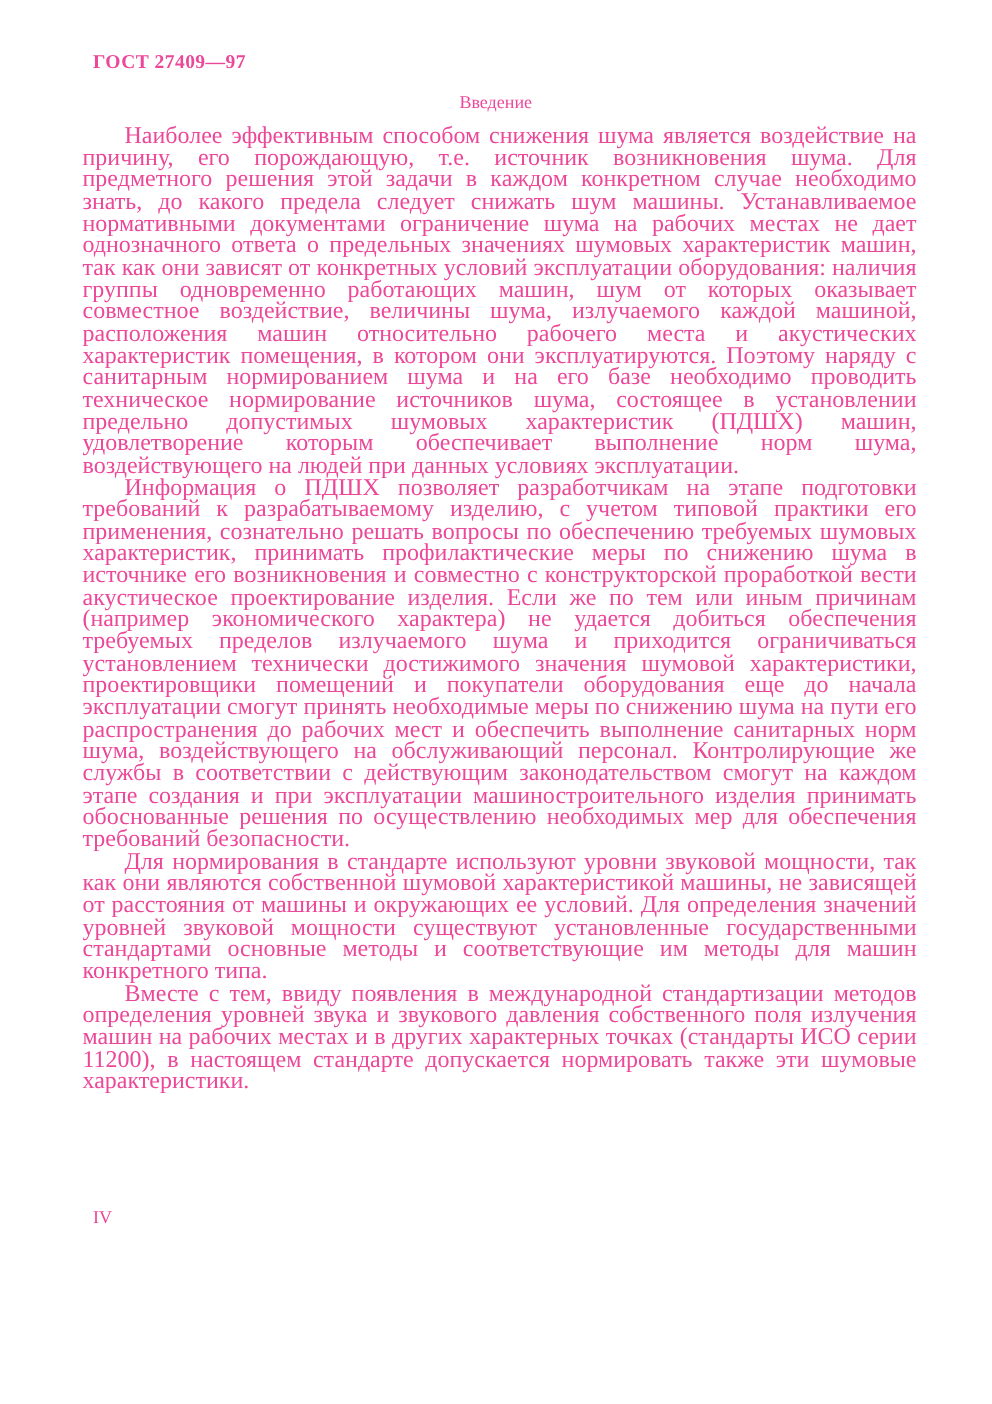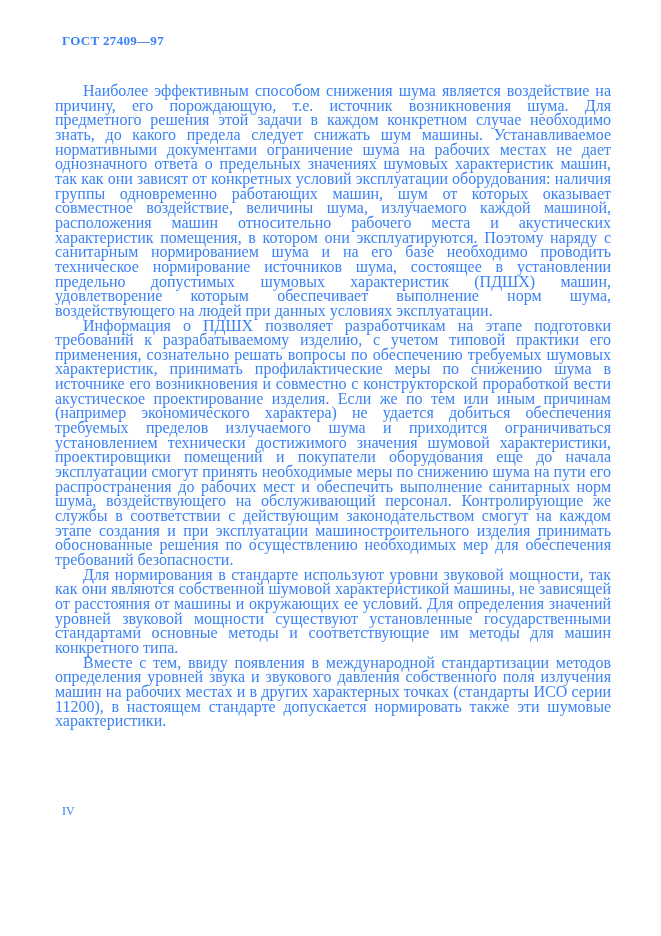--- a/index.html
+++ b/index.html
@@ -5,21 +5,21 @@
   html, body {
     margin: 0;
     padding: 0;
     background: #ffffff;
   }
   .page {
     position: relative;
     width: 661px;
     height: 936px;
     background: #ffffff;
-    color: #3b82f6;
+    color: #ec4899;
     font-family: "Liberation Serif", "DejaVu Serif", serif;
     overflow: hidden;
   }
   .doc-code {
     position: absolute;
     left: 62px;
     top: 33px;
     font-size: 13px;
     font-weight: bold;
     letter-spacing: 0.3px;
@@ -57,20 +57,21 @@
     font-size: 12px;
   }
 </style>
 </head>
 <body>
 
 <div class="page">
 
   <div class="doc-code">ГОСТ 27409—97</div>
 
+  <h1 class="section-title">Введение</h1>
 
   <div class="body-text">
     <p>Наиболее эффективным способом снижения шума является воздействие на причину, его порождающую, т.е. источник возникновения шума. Для предметного решения этой задачи в каждом конкретном случае необходимо знать, до какого предела следует снижать шум машины. Устанавливаемое нормативными документами ограничение шума на рабочих местах не дает однозначного ответа о предельных значениях шумовых характеристик машин, так как они зависят от конкретных условий эксплуатации оборудования: наличия группы одновременно работающих машин, шум от которых оказывает совместное воздействие, величины шума, излучаемого каждой машиной, расположения машин относительно рабочего места и акустических характеристик помещения, в котором они эксплуатируются. Поэтому наряду с санитарным нормированием шума и на его базе необходимо проводить техническое нормирование источников шума, состоящее в установлении предельно допустимых шумовых характеристик (ПДШХ) машин, удовлетворение которым обеспечивает выполнение норм шума, воздействующего на людей при данных условиях эксплуатации.</p>
     <p>Информация о ПДШХ позволяет разработчикам на этапе подготовки требований к разрабатываемому изделию, с учетом типовой практики его применения, сознательно решать вопросы по обеспечению требуемых шумовых характеристик, принимать профилактические меры по снижению шума в источнике его возникновения и совместно с конструкторской проработкой вести акустическое проектирование изделия. Если же по тем или иным причинам (например экономического характера) не удается добиться обеспечения требуемых пределов излучаемого шума и приходится ограничиваться установлением технически достижимого значения шумовой характеристики, проектировщики помещений и покупатели оборудования еще до начала эксплуатации смогут принять необходимые меры по снижению шума на пути его распространения до рабочих мест и обеспечить выполнение санитарных норм шума, воздействующего на обслуживающий персонал. Контролирующие же службы в соответствии с действующим законодательством смогут на каждом этапе создания и при эксплуатации машиностроительного изделия принимать обоснованные решения по осуществлению необходимых мер для обеспечения требований безопасности.</p>
     <p>Для нормирования в стандарте используют уровни звуковой мощности, так как они являются собственной шумовой характеристикой машины, не зависящей от расстояния от машины и окружающих ее условий. Для определения значений уровней звуковой мощности существуют установленные государственными стандартами основные методы и соответствующие им методы для машин конкретного типа.</p>
     <p>Вместе с тем, ввиду появления в международной стандартизации методов определения уровней звука и звукового давления собственного поля излучения машин на рабочих местах и в других характерных точках (стандарты ИСО серии 11200), в настоящем стандарте допускается нормировать также эти шумовые характеристики.</p>
   </div>
 
   <div class="page-number">IV</div>
 

